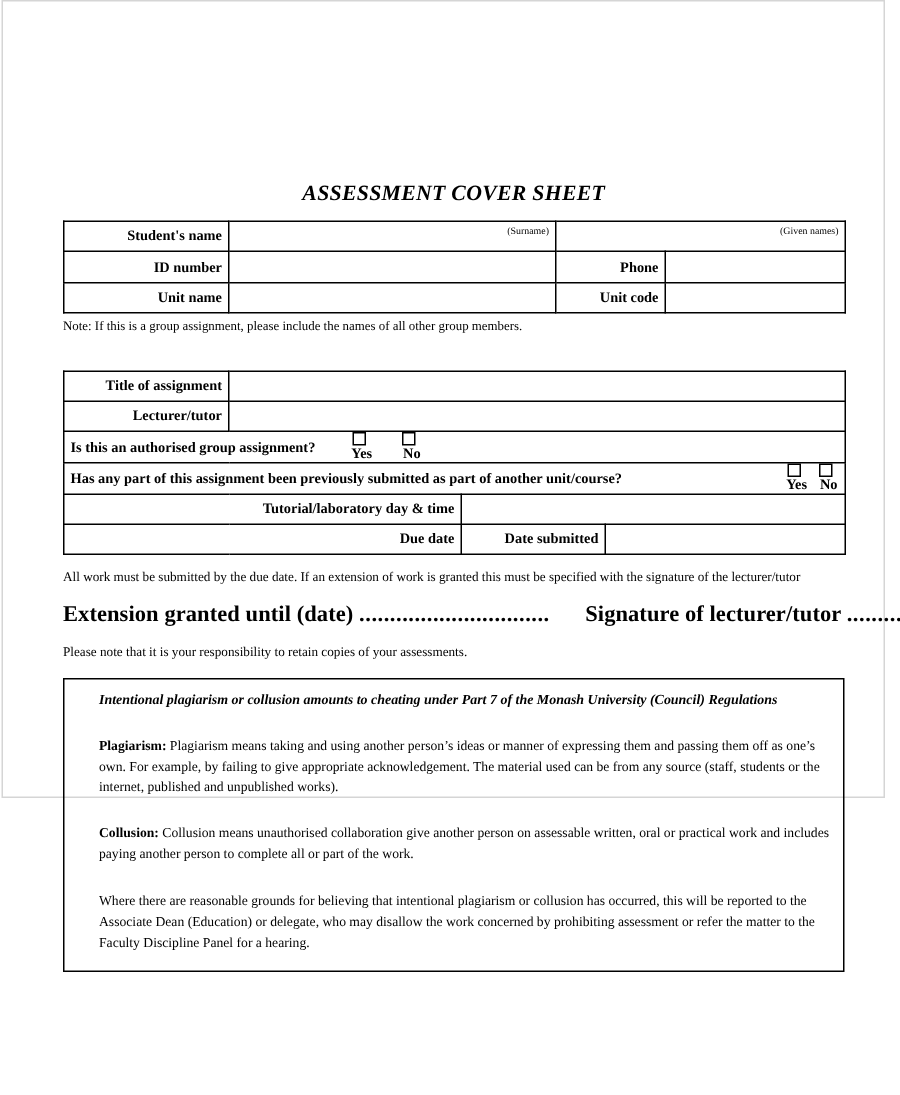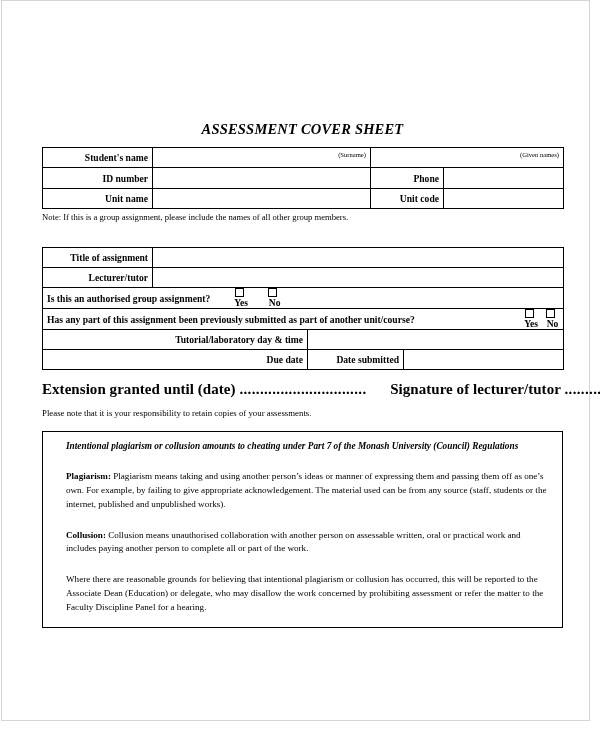--- a/index.html
+++ b/index.html
@@ -12,21 +12,21 @@
     height: 730px;
     font-family: "Liberation Serif", "DejaVu Serif", serif;
     color: #000000;
     overflow: hidden;
   }
   .page {
     position: absolute;
     left: 1px;
     top: 0px;
     width: 589px;
-    height: 721px;
+    height: 532px;
     border: 1px solid #d5d5d5;
     box-sizing: border-box;
     background: #ffffff;
   }
   .content {
     position: absolute;
     left: 40px;
     top: 0;
     width: 521px;
   }
@@ -253,39 +253,40 @@
           <td colspan="2"></td>
         </tr>
         <tr>
           <td class="lbl" colspan="2">Due date</td>
           <td class="lbl">Date submitted</td>
           <td></td>
         </tr>
       </tbody>
     </table>
 
+    <p class="para para-allwork">All work must be submitted by the due date.   If an extension of work is granted this must be specified with the signature of the lecturer/tutor</p>
 
     <div class="ext-line">
       <span>Extension granted until (date)</span>
       <span class="dots">...............................</span>
       <span class="gapx"></span>
       <span>Signature of lecturer/tutor</span>
       <span class="dots">...............................................</span>
     </div>
 
     <p class="para para-retain">Please note that it is your responsibility to retain copies of your assessments.</p>
 
     <div class="plag-box">
       <p class="plag-head">Intentional plagiarism or collusion amounts to cheating under Part 7 of the Monash University (Council) Regulations</p>
 
       <p class="plag-p">
         <b>Plagiarism:</b><span> Plagiarism means taking and using another person’s ideas or manner of expressing them and passing them off as one’s own.  For example, by failing to give appropriate acknowledgement.  The material used can be from any source (staff, students or the internet, published and unpublished works).</span>
       </p>
 
       <p class="plag-p">
-        <b>Collusion:</b><span> Collusion means unauthorised collaboration with another person on assessable written, oral or practical work and includes paying another person to complete all or part of the work.</span>
+        <b>Collusion:</b><span> Collusion means unauthorised collaboration give another person on assessable written, oral or practical work and includes paying another person to complete all or part of the work.</span>
       </p>
 
       <p class="plag-p">Where there are reasonable grounds for believing that intentional plagiarism or collusion has occurred, this will be reported to the Associate Dean (Education) or delegate, who may disallow the work concerned by prohibiting assessment or refer the matter to the Faculty Discipline Panel for a hearing.</p>
     </div>
 
   </div>
 </div>
 
 </body></html>

